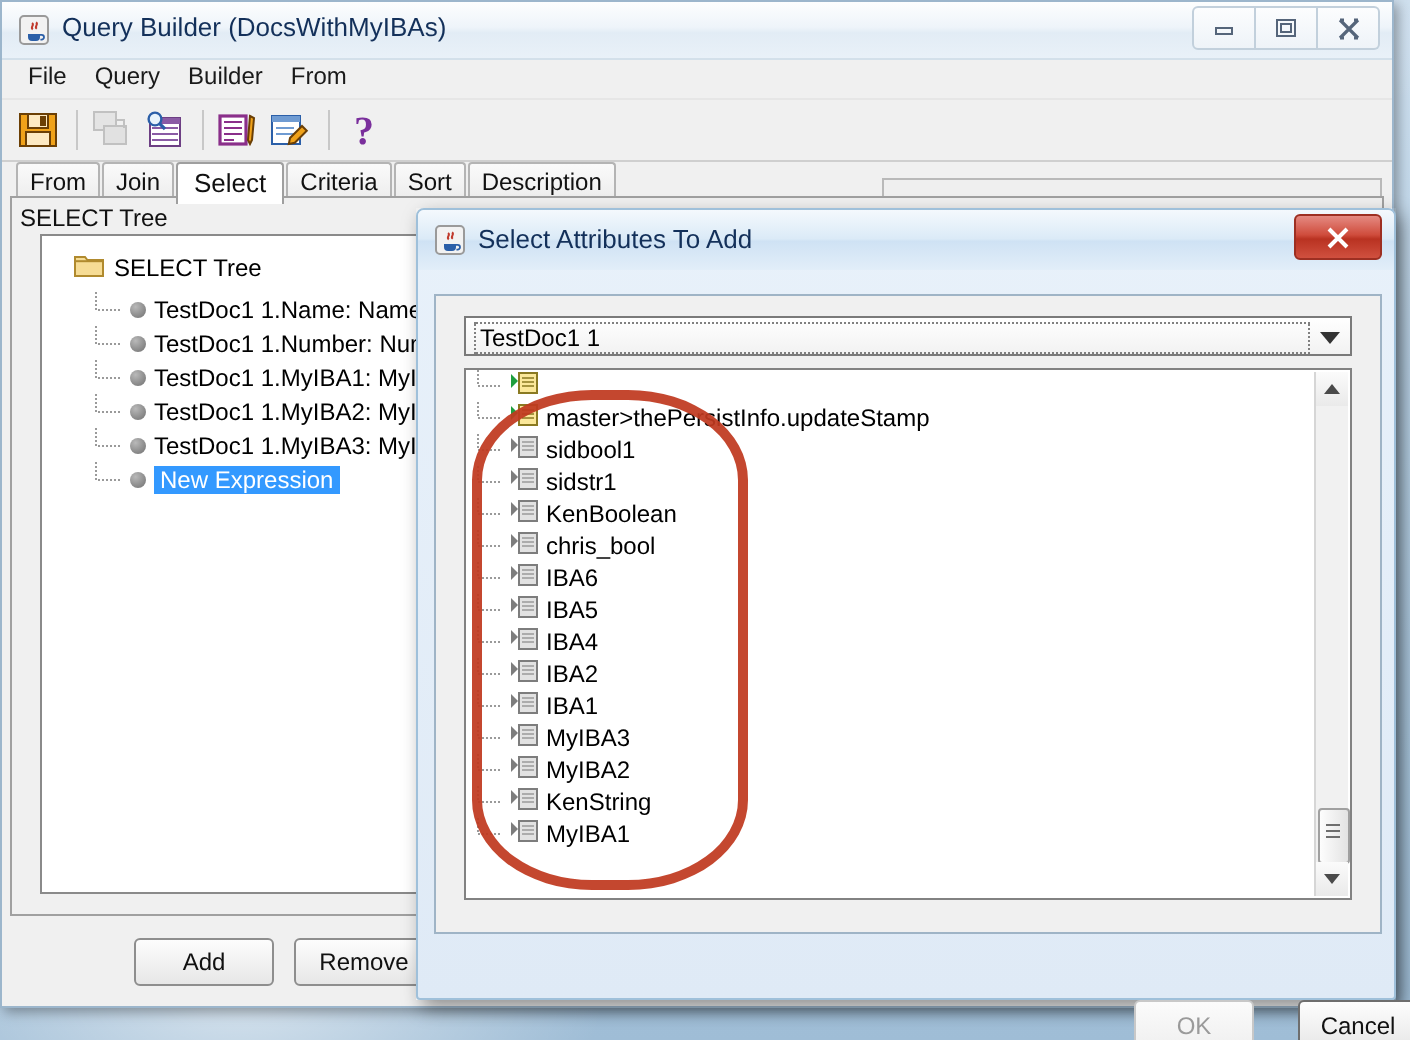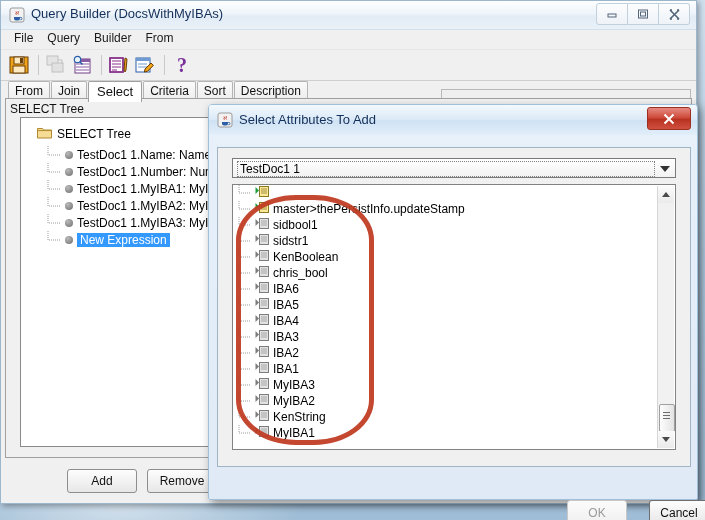--- a/index.html
+++ b/index.html
@@ -582,33 +582,20 @@
             <span class="licon">
               <svg width="14" height="13" viewBox="0 0 14 13">
                 <path d="M0.5 2 L4 5.5 L0.5 9 z" fill="#7d7d7d"></path>
                 <rect x="4.5" y="1.5" width="9" height="10" fill="#e2e2e2" stroke="#7d7d7d"></rect>
                 <path d="M6 4 h6 M6 6 h6 M6 8 h6" stroke="#9a9a9a" stroke-width="0.8"></path>
               </svg>
             </span>
             <span class="ltext">IBA4</span>
           </div>
 
-          <div class="litem">
-            <span class="dots"><svg width="14" height="16">
-                  <path d="M2 0 V8 H13" stroke="#9a9a9a" stroke-dasharray="1 1" fill="none"></path>
-                </svg></span>
-            <span class="licon">
-              <svg width="14" height="13" viewBox="0 0 14 13">
-                <path d="M0.5 2 L4 5.5 L0.5 9 z" fill="#7d7d7d"></path>
-                <rect x="4.5" y="1.5" width="9" height="10" fill="#e2e2e2" stroke="#7d7d7d"></rect>
-                <path d="M6 4 h6 M6 6 h6 M6 8 h6" stroke="#9a9a9a" stroke-width="0.8"></path>
-              </svg>
-            </span>
-            <span class="ltext">IBA3</span>
-          </div>
 
           <div class="litem">
             <span class="dots"><svg width="14" height="16">
                   <path d="M2 0 V8 H13" stroke="#9a9a9a" stroke-dasharray="1 1" fill="none"></path>
                 </svg></span>
             <span class="licon">
               <svg width="14" height="13" viewBox="0 0 14 13">
                 <path d="M0.5 2 L4 5.5 L0.5 9 z" fill="#7d7d7d"></path>
                 <rect x="4.5" y="1.5" width="9" height="10" fill="#e2e2e2" stroke="#7d7d7d"></rect>
                 <path d="M6 4 h6 M6 6 h6 M6 8 h6" stroke="#9a9a9a" stroke-width="0.8"></path>

